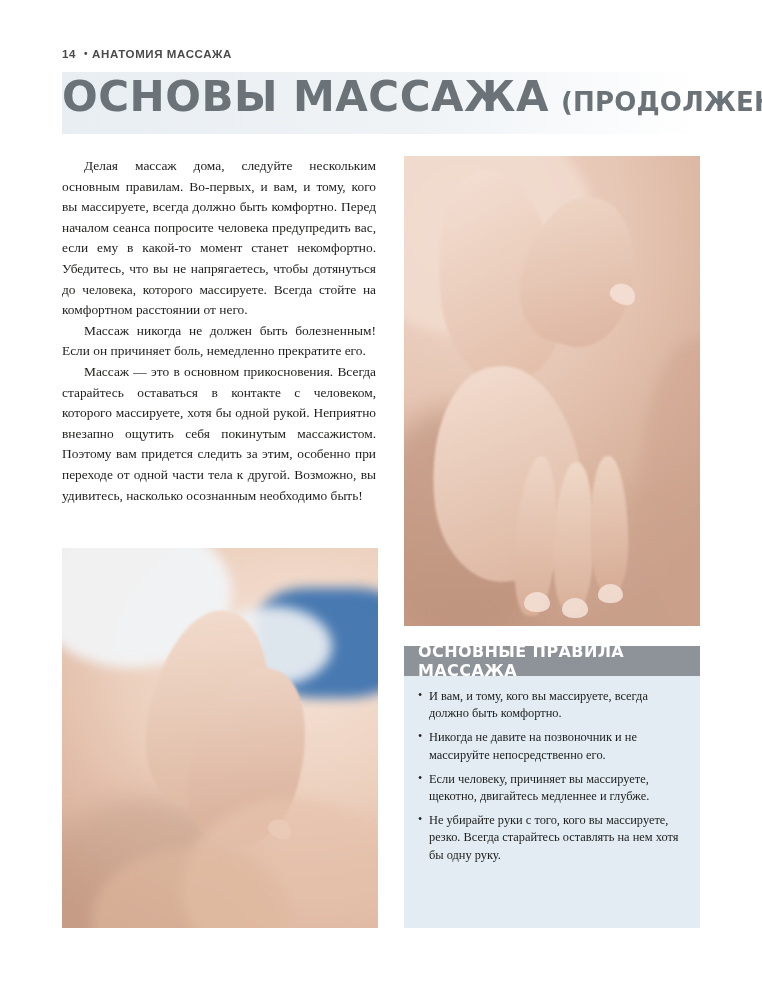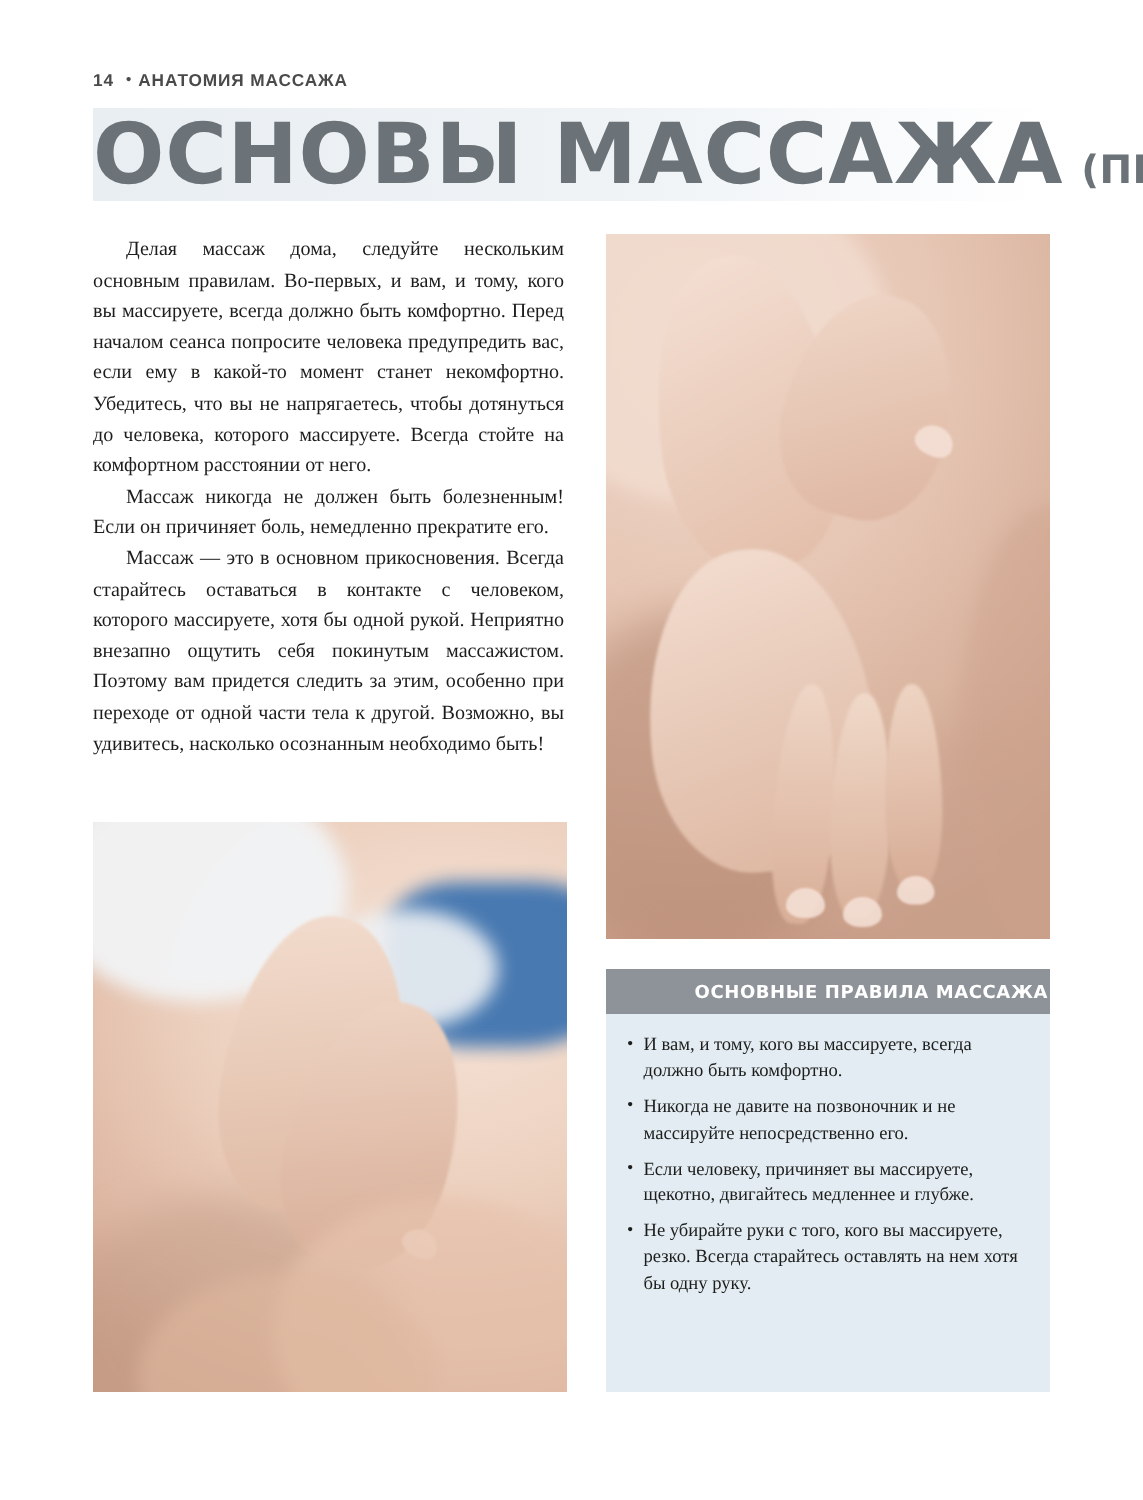--- a/index.html
+++ b/index.html
@@ -49,21 +49,21 @@
     left: 62px;
     top: 76px;
     width: 660px;
     height: 56px;
     display: flex;
     align-items: baseline;
     gap: 12px;
   }
   .title-main {
     font-family: "DejaVu Sans", sans-serif;
-    font-size: 56px;
+    font-size: 42px;
     font-weight: bold;
     letter-spacing: 0.5px;
     color: #6b7378;
     line-height: 1;
     white-space: nowrap;
   }
   .title-sub {
     font-family: "DejaVu Sans", sans-serif;
     font-size: 26px;
     font-weight: bold;
@@ -160,25 +160,24 @@
     top: 0;
     width: 296px;
     height: 30px;
     background: #8e9399;
     display: flex;
     align-items: center;
   }
   .tipbox-header span {
     color: #ffffff;
     font-family: "DejaVu Sans", sans-serif;
-    font-size: 12px;
+    font-size: 16px;
     font-weight: bold;
     letter-spacing: 0.4px;
     padding-left: 14px;
-    margin-left: 45px;
   }
   .tiplist {
     position: absolute;
     left: 14px;
     top: 42px;
     width: 268px;
     margin: 0;
     padding: 0;
     list-style: none;
     font-family: "Liberation Serif", serif;

